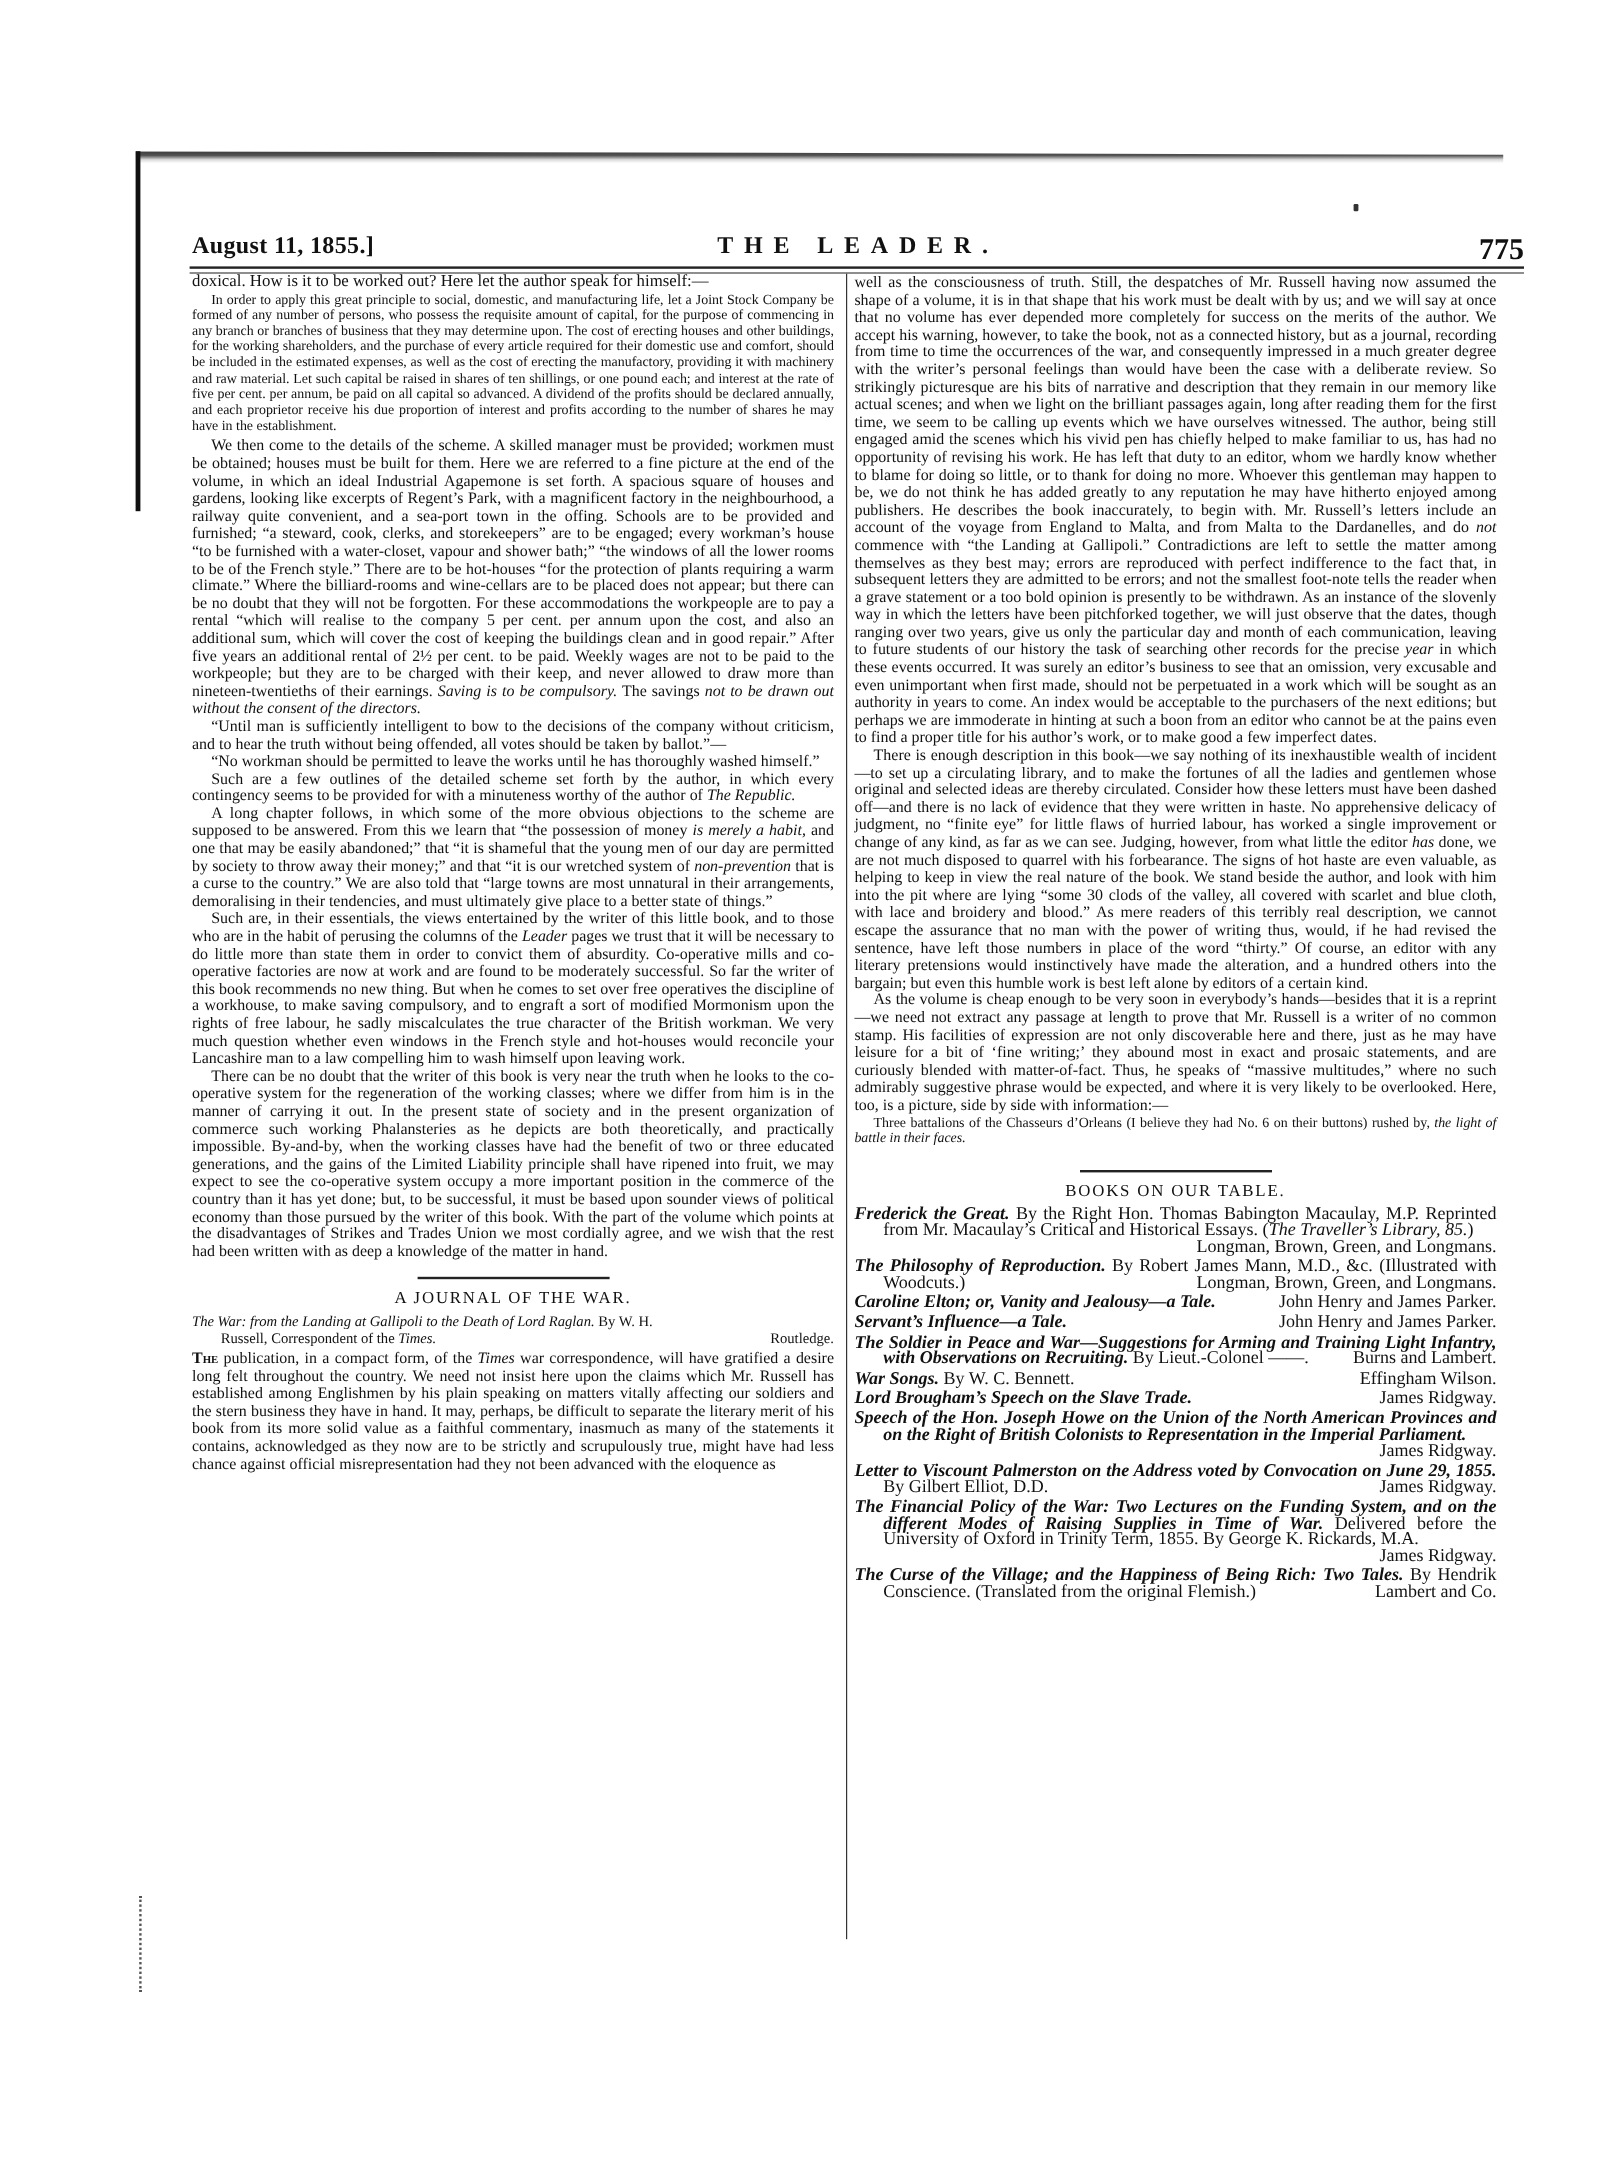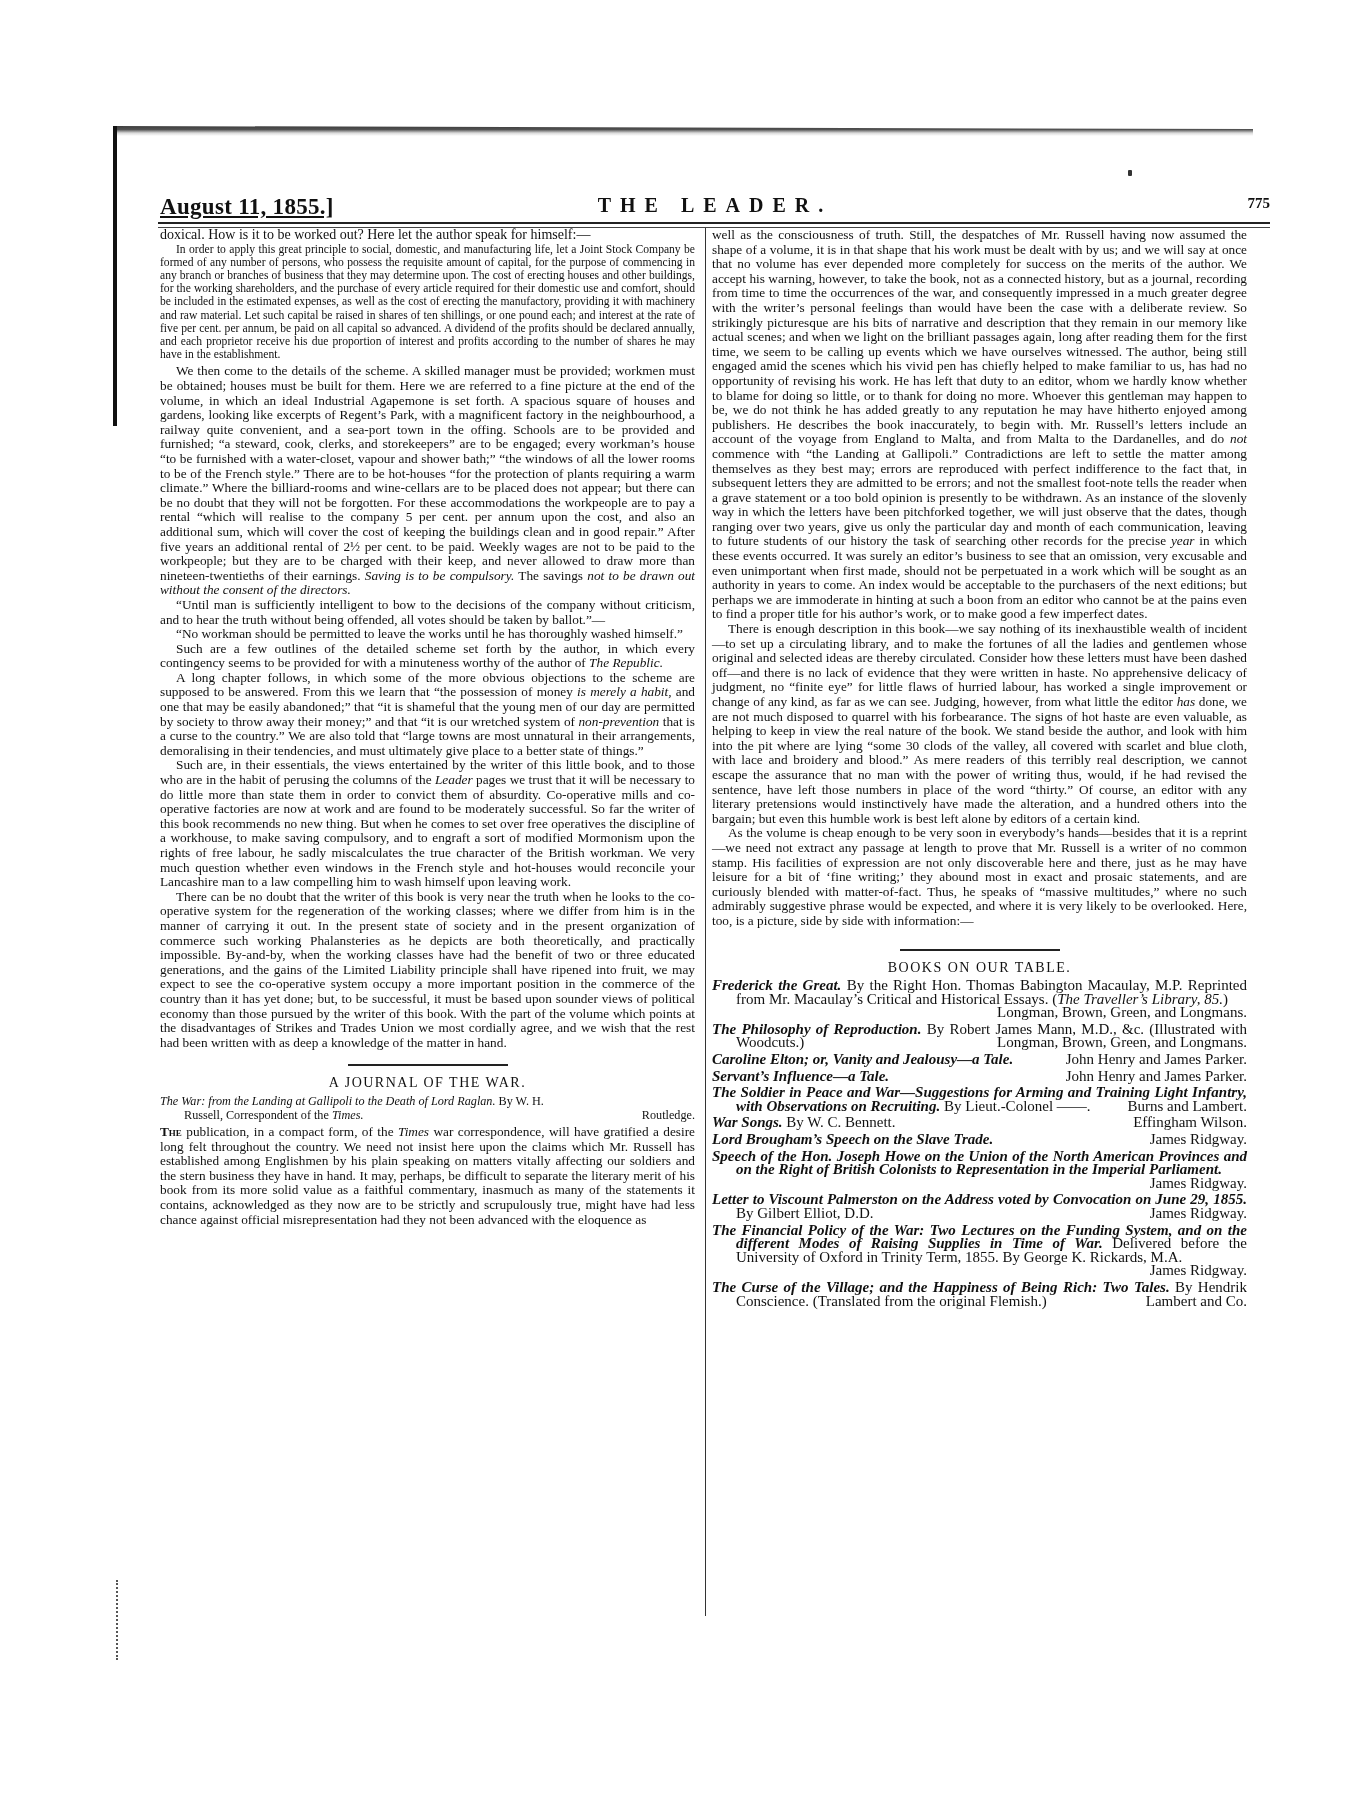--- a/index.html
+++ b/index.html
@@ -5,24 +5,24 @@
   html, body { margin: 0; padding: 0; background: #ffffff; }
   body { width: 1351px; height: 1801px; position: relative; overflow: hidden;
          font-family: "Liberation Serif", "DejaVu Serif", serif; color: #111; }
   .scan-edge-top { position: absolute; left: 113px; top: 126px; width: 1140px; height: 10px;
          background: linear-gradient(to bottom, #1a1a1a 0%, #333 35%, rgba(80,80,80,0.25) 70%, rgba(255,255,255,0) 100%);
          clip-path: polygon(0 0, 100% 30%, 100% 100%, 0 100%); opacity: 0.85; }
   .scan-edge-left { position: absolute; left: 113px; top: 126px; width: 4px; height: 300px; background: #111; }
   .scan-edge-left2 { position: absolute; left: 116px; top: 1580px; width: 2px; height: 80px;
          border-left: 2px dotted #555; }
   .header { position: absolute; left: 160px; top: 194px; width: 1110px; height: 24px; }
-  .header .date { position: absolute; left: 0; top: 0; font-size: 23px; font-weight: bold; letter-spacing: 0.3px; text-decoration: underline; }
+  .header .date { position: absolute; left: 0; top: 0; font-size: 20px; font-weight: bold; letter-spacing: 0.3px; }
   .header .title { position: absolute; left: 0; right: 0; top: 0; text-align: center; font-size: 20px;
          font-weight: bold; letter-spacing: 9px; }
-  .header .pageno { position: absolute; right: 0; top: 1px; font-size: 15px; font-weight: bold; }
+  .header .pageno { position: absolute; right: 0; top: 1px; font-size: 25px; font-weight: bold; }
   .rule-double { position: absolute; left: 158px; top: 222px; width: 1112px; height: 3px;
          border-top: 2px solid #222; border-bottom: 1px solid #444; }
   .col-divider { position: absolute; left: 705px; top: 228px; width: 1px; height: 1388px; background: #333; }
   .col { position: absolute; top: 228px; width: 535px; font-size: 13.3px; line-height: 14.6px;
          text-align: justify; hyphens: manual; }
   .col.left { left: 160px; }
   .col.right { left: 712px; }
   .col p { margin: 0; text-indent: 16px; }
   .col p.noindent { text-indent: 0; }
   .col .extract { font-size: 11.6px; line-height: 13.2px; margin-left: 0; }
@@ -79,20 +79,23 @@
         <span>Routledge.</span>
       </div>
   </div>
   <p class="noindent"><span class="dropcap-first">The</span><span> publication, in a compact form, of the </span><i>Times</i><span> war correspondence, will have gratified a desire long felt throughout the country. We need not insist here upon the claims which Mr. Russell has established among Englishmen by his plain speaking on matters vitally affecting our soldiers and the stern business they have in hand. It may, perhaps, be difficult to separate the literary merit of his book from its more solid value as a faithful commentary, inasmuch as many of the statements it contains, acknowledged as they now are to be strictly and scrupulously true, might have had less chance against official misrepresentation had they not been advanced with the eloquence as</span></p>
 </div>
 
 <div class="col right">
   <p class="noindent"><span>well as the consciousness of truth. Still, the despatches of Mr. Russell having now assumed the shape of a volume, it is in that shape that his work must be dealt with by us; and we will say at once that no volume has ever depended more completely for success on the merits of the author. We accept his warning, however, to take the book, not as a connected history, but as a journal, recording from time to time the occurrences of the war, and consequently impressed in a much greater degree with the writer’s personal feelings than would have been the case with a deliberate review. So strikingly picturesque are his bits of narrative and description that they remain in our memory like actual scenes; and when we light on the brilliant passages again, long after reading them for the first time, we seem to be calling up events which we have ourselves witnessed. The author, being still engaged amid the scenes which his vivid pen has chiefly helped to make familiar to us, has had no opportunity of revising his work. He has left that duty to an editor, whom we hardly know whether to blame for doing so little, or to thank for doing no more. Whoever this gentleman may happen to be, we do not think he has added greatly to any reputation he may have hitherto enjoyed among publishers. He describes the book inaccurately, to begin with. Mr. Russell’s letters include an account of the voyage from England to Malta, and from Malta to the Dardanelles, and do </span><i>not</i><span> commence with “the Landing at Gallipoli.” Contradictions are left to settle the matter among themselves as they best may; errors are reproduced with perfect indifference to the fact that, in subsequent letters they are admitted to be errors; and not the smallest foot-note tells the reader when a grave statement or a too bold opinion is presently to be withdrawn. As an instance of the slovenly way in which the letters have been pitchforked together, we will just observe that the dates, though ranging over two years, give us only the particular day and month of each communication, leaving to future students of our history the task of searching other records for the precise </span><i>year</i><span> in which these events occurred. It was surely an editor’s business to see that an omission, very excusable and even unimportant when first made, should not be perpetuated in a work which will be sought as an authority in years to come. An index would be acceptable to the purchasers of the next editions; but perhaps we are immoderate in hinting at such a boon from an editor who cannot be at the pains even to find a proper title for his author’s work, or to make good a few imperfect dates.</span></p>
   <p><span>There is enough description in this book—we say nothing of its inexhaustible wealth of incident—to set up a circulating library, and to make the fortunes of all the ladies and gentlemen whose original and selected ideas are thereby circulated. Consider how these letters must have been dashed off—and there is no lack of evidence that they were written in haste. No apprehensive delicacy of judgment, no “finite eye” for little flaws of hurried labour, has worked a single improvement or change of any kind, as far as we can see. Judging, however, from what little the editor </span><i>has</i><span> done, we are not much disposed to quarrel with his forbearance. The signs of hot haste are even valuable, as helping to keep in view the real nature of the book. We stand beside the author, and look with him into the pit where are lying “some 30 clods of the valley, all covered with scarlet and blue cloth, with lace and broidery and blood.” As mere readers of this terribly real description, we cannot escape the assurance that no man with the power of writing thus, would, if he had revised the sentence, have left those numbers in place of the word “thirty.” Of course, an editor with any literary pretensions would instinctively have made the alteration, and a hundred others into the bargain; but even this humble work is best left alone by editors of a certain kind.</span></p>
   <p>As the volume is cheap enough to be very soon in everybody’s hands—besides that it is a reprint—we need not extract any passage at length to prove that Mr. Russell is a writer of no common stamp. His facilities of expression are not only discoverable here and there, just as he may have leisure for a bit of ‘fine writing;’ they abound most in exact and prosaic statements, and are curiously blended with matter-of-fact. Thus, he speaks of “massive multitudes,” where no such admirably suggestive phrase would be expected, and where it is very likely to be overlooked. Here, too, is a picture, side by side with information:—</p>
+  <div class="extract">
+    <p><span>Three battalions of the Chasseurs d’Orleans (I believe they had No. 6 on their buttons) rushed by, </span><i>the light of battle in their faces.</i></p>
+  </div>
 
   <div class="section-rule" style="margin-top:20px;"></div>
   <div class="section-title">BOOKS ON OUR TABLE.</div>
   <div class="books" id="books-list">
       <div class="book"><span class="title">Frederick the Great.</span><span> By the Right Hon. Thomas Babington Macaulay, M.P. Reprinted from Mr. Macaulay’s Critical and Historical Essays. (</span><i>The Traveller’s Library, 85.</i><span>)</span><span class="pub">Longman, Brown, Green, and Longmans.</span></div>
       <div class="book"><span class="title">The Philosophy of Reproduction.</span><span> By Robert James Mann, M.D., &amp;c. (Illustrated with Woodcuts.)</span><span class="pub">Longman, Brown, Green, and Longmans.</span></div>
       <div class="book"><span class="title">Caroline Elton; or, Vanity and Jealousy—a Tale.</span><span></span><span class="pub">John Henry and James Parker.</span></div>
       <div class="book"><span class="title">Servant’s Influence—a Tale.</span><span></span><span class="pub">John Henry and James Parker.</span></div>
       <div class="book"><span class="title">The Soldier in Peace and War—Suggestions for Arming and Training Light Infantry, with Observations on Recruiting.</span><span> By Lieut.-Colonel ——.</span><span class="pub">Burns and Lambert.</span></div>
       <div class="book"><span class="title">War Songs.</span><span> By W. C. Bennett.</span><span class="pub">Effingham Wilson.</span></div>

